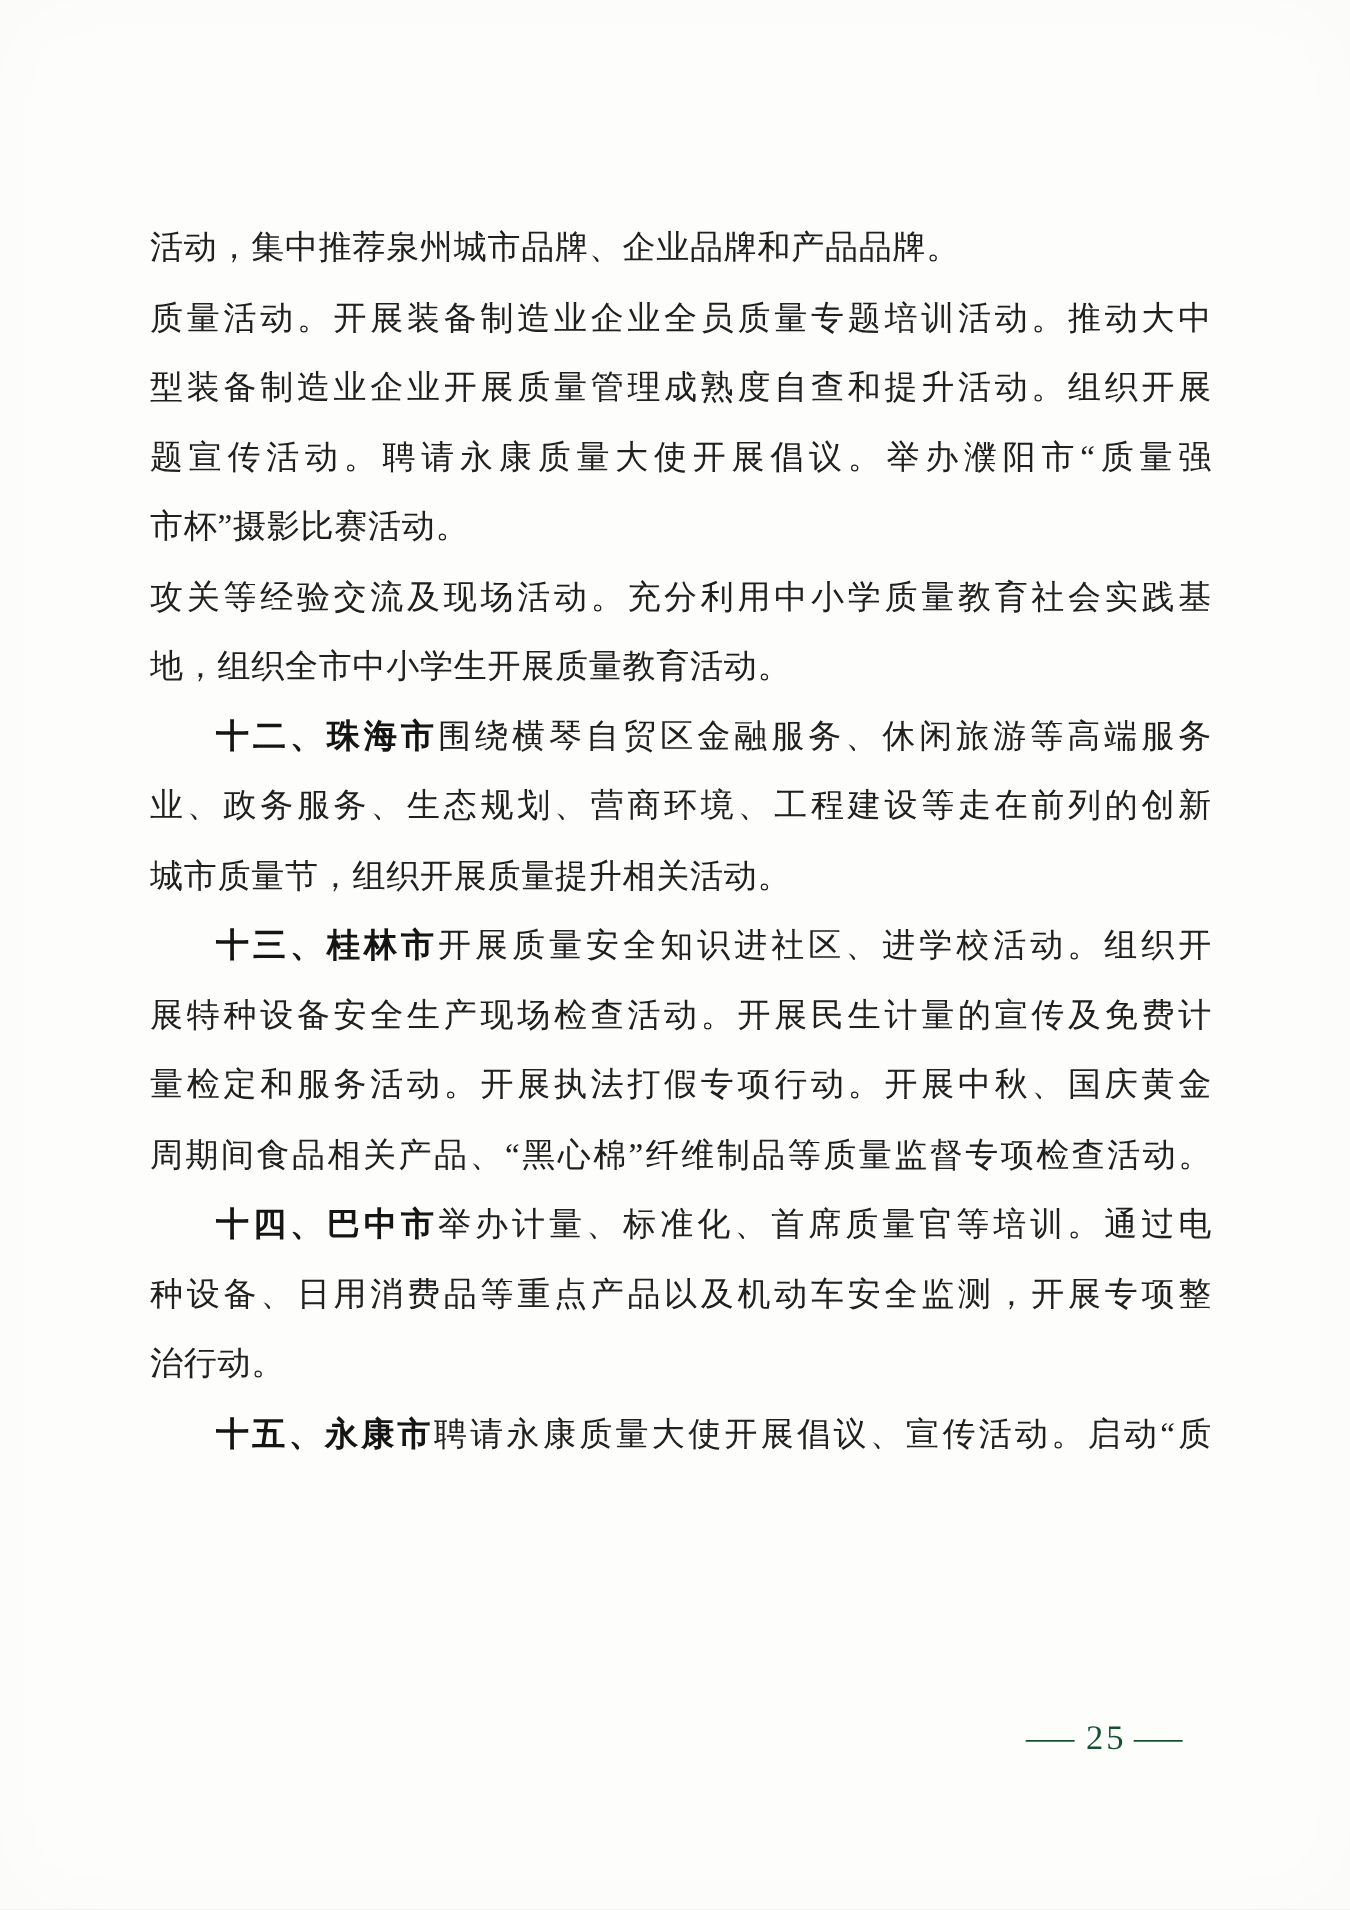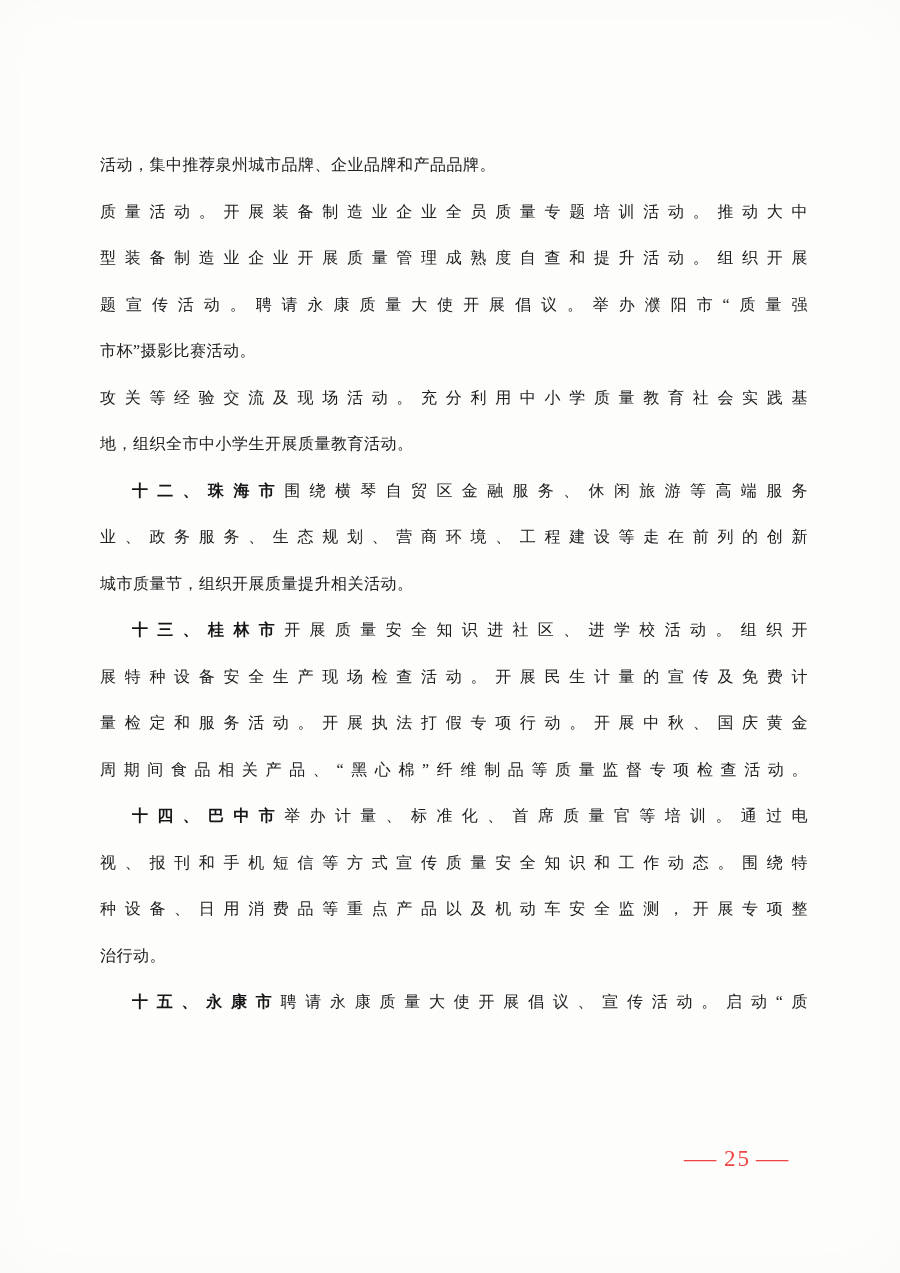--- a/index.html
+++ b/index.html
@@ -15,21 +15,21 @@
     overflow: hidden;
     box-shadow: inset 0 0 60px rgba(0,0,0,0.015);
   }
   .text-block {
     position: absolute;
     left: 100px;
     top: 142px;
     width: 708px;
   }
   .line {
-    font-size: 16px;
+    font-size: 22px;
     line-height: 46.5px;
     height: 46.5px;
     color: #202020;
     text-align: justify;
     text-align-last: justify;
     text-justify: inter-character;
     letter-spacing: 0.5px;
     white-space: normal;
     overflow: hidden;
   }
@@ -43,21 +43,21 @@
   .lead {
     font-weight: bold;
     color: #151515;
     font-family: "Liberation Sans", "DejaVu Sans", sans-serif;
   }
   .footer {
     position: absolute;
     top: 1146px;
     right: 104px;
     font-size: 23px;
-    color: #ef4444;
+    color: #14532d;
     letter-spacing: 2px;
     white-space: nowrap;
   }
   .footer .dash {
     display: inline-block;
     transform: scaleX(1.4);
     margin: 0 10px;
   }
   .pagenum {
     font-family: "Liberation Serif", "DejaVu Serif", serif;
@@ -76,21 +76,20 @@
       <div class="line">攻关等经验交流及现场活动。充分利用中小学质量教育社会实践基</div>
       <div class="line lastline">地，组织全市中小学生开展质量教育活动。</div>
       <div class="line indent"><span class="lead">十二、珠海市</span><span>围绕横琴自贸区金融服务、休闲旅游等高端服务</span></div>
       <div class="line">业、政务服务、生态规划、营商环境、工程建设等走在前列的创新</div>
       <div class="line lastline">城市质量节，组织开展质量提升相关活动。</div>
       <div class="line indent"><span class="lead">十三、桂林市</span><span>开展质量安全知识进社区、进学校活动。组织开</span></div>
       <div class="line">展特种设备安全生产现场检查活动。开展民生计量的宣传及免费计</div>
       <div class="line">量检定和服务活动。开展执法打假专项行动。开展中秋、国庆黄金</div>
       <div class="line">周期间食品相关产品、“黑心棉”纤维制品等质量监督专项检查活动。</div>
       <div class="line indent"><span class="lead">十四、巴中市</span><span>举办计量、标准化、首席质量官等培训。通过电</span></div>
-      <div class="line">视、报刊和手机短信等方式宣传质量安全知识和工作动态。围绕特</div>
       <div class="line">种设备、日用消费品等重点产品以及机动车安全监测，开展专项整</div>
       <div class="line lastline">治行动。</div>
       <div class="line indent"><span class="lead">十五、永康市</span><span>聘请永康质量大使开展倡议、宣传活动。启动“质</span></div>
     </div>
   <div class="footer">
     <span class="dash">—</span><span class="pagenum">25</span><span class="dash">—</span>
   </div>
 </div>
 
 </body></html>

